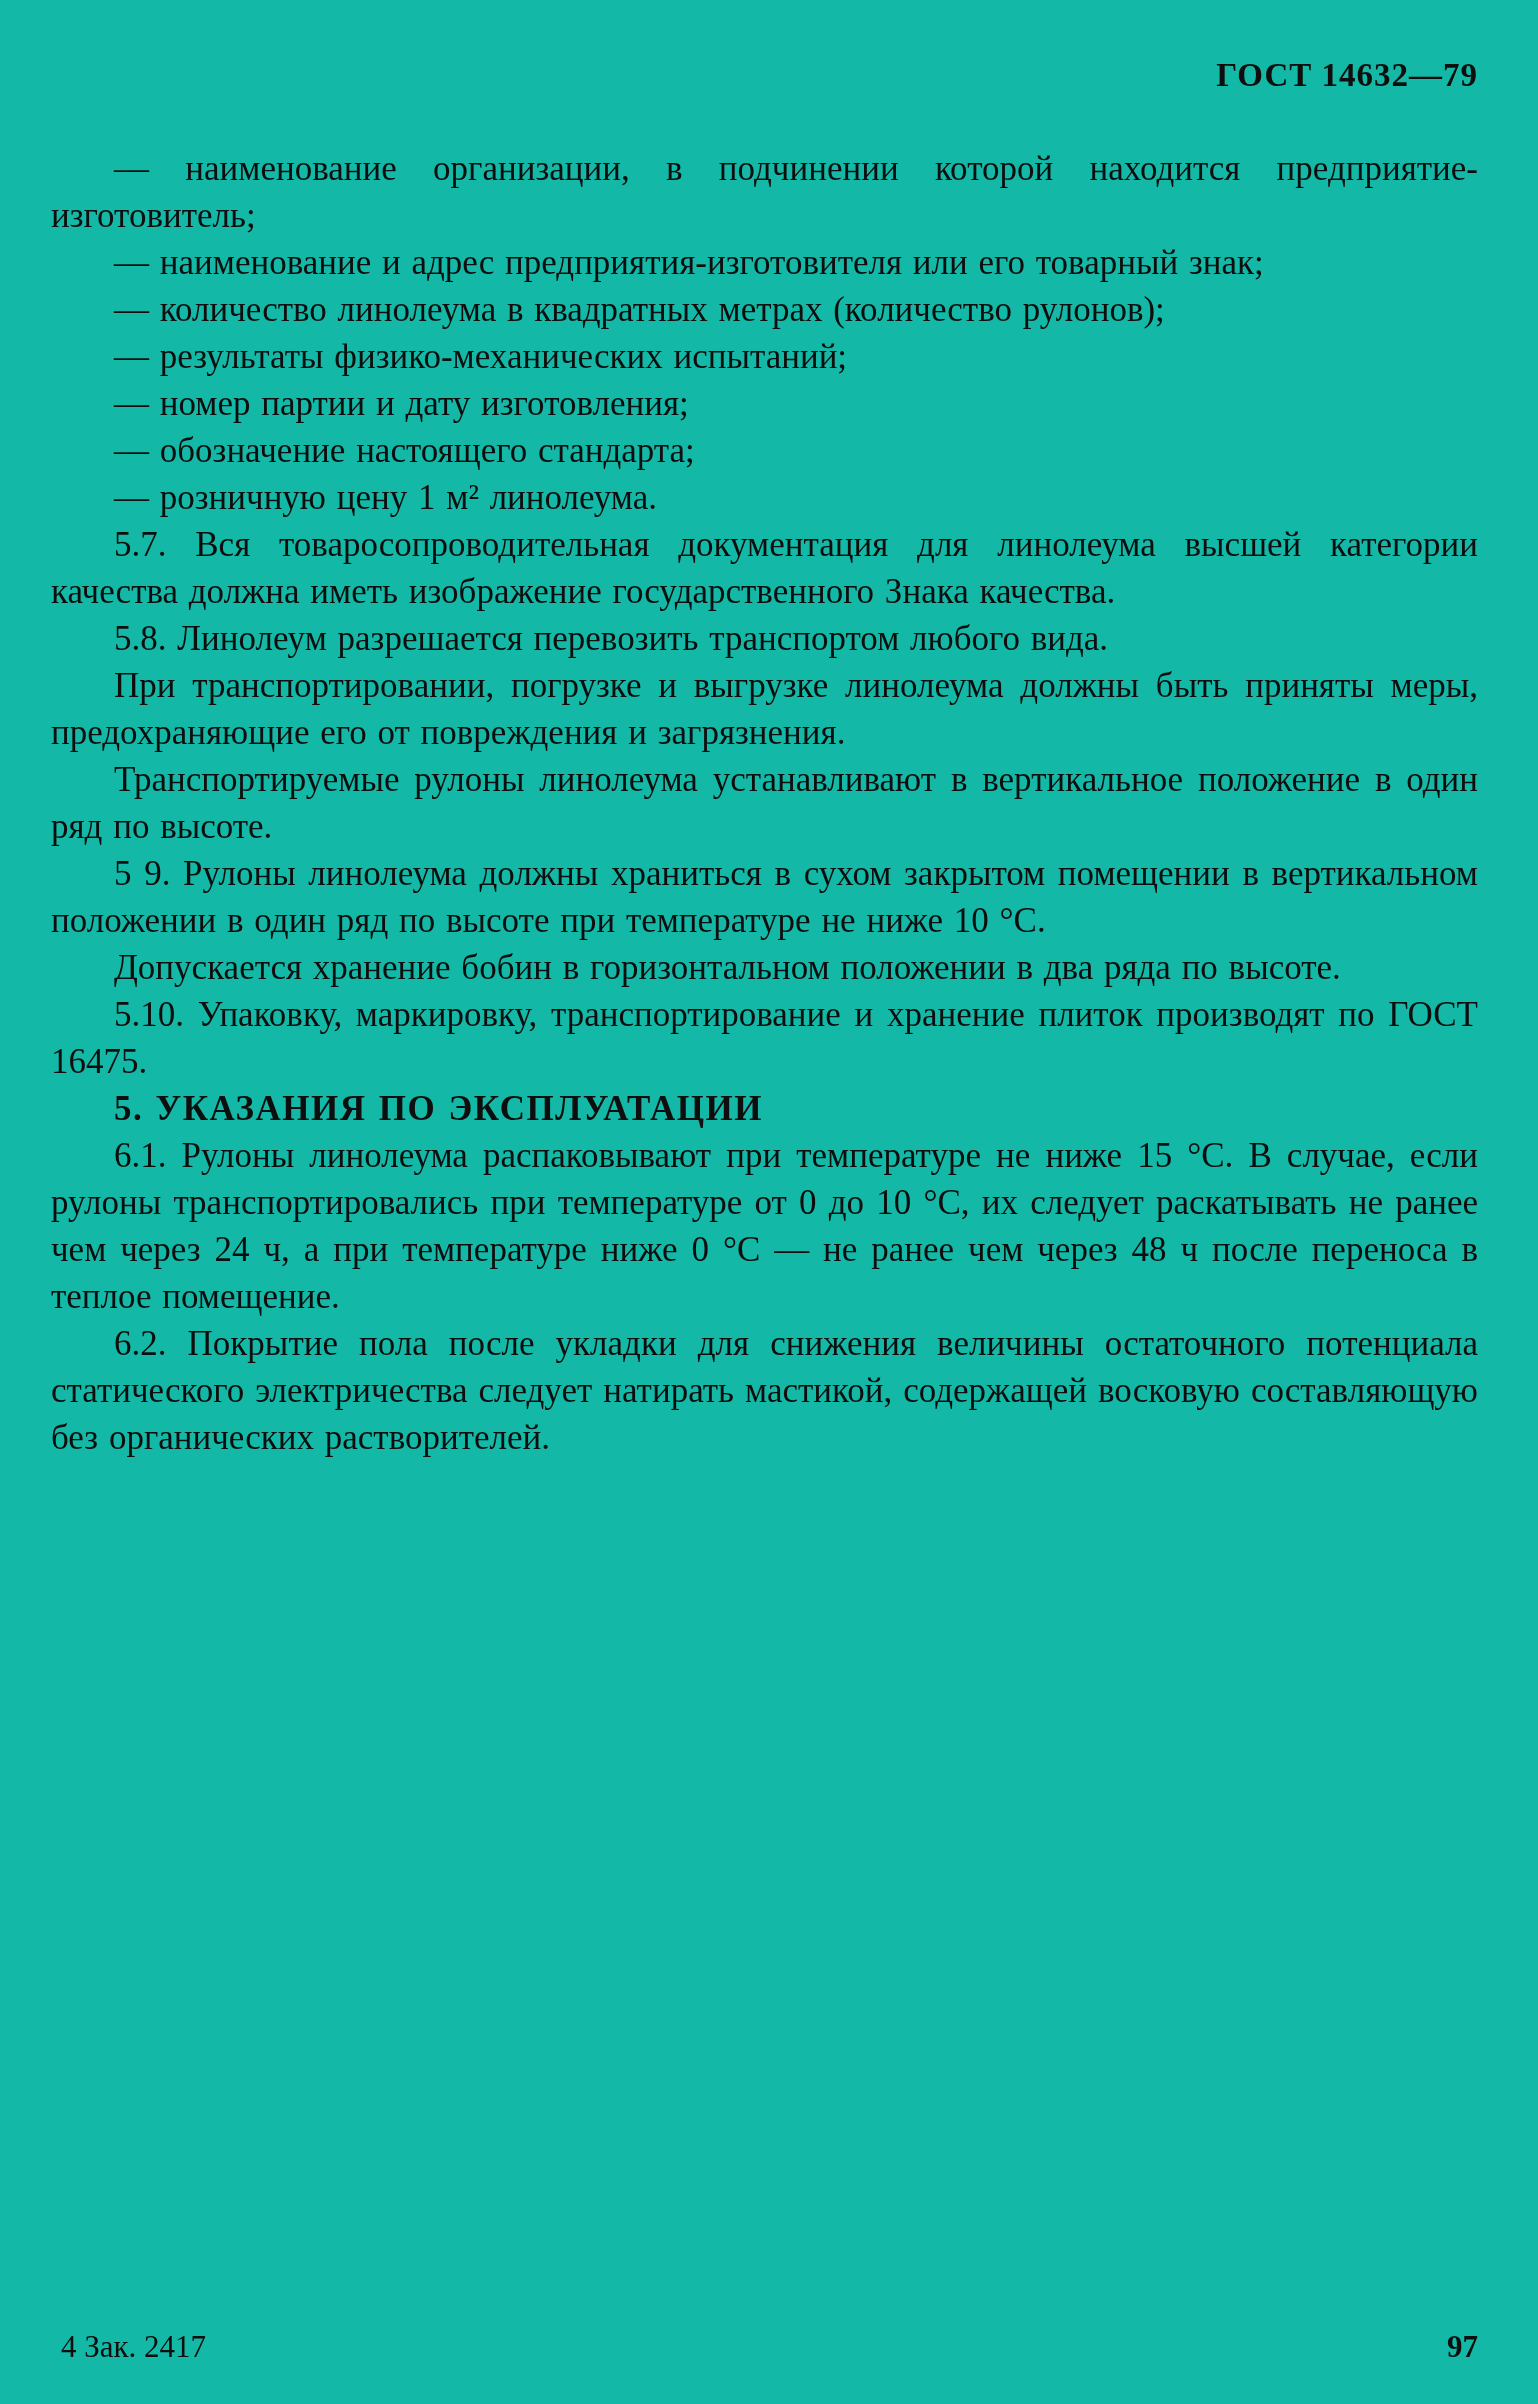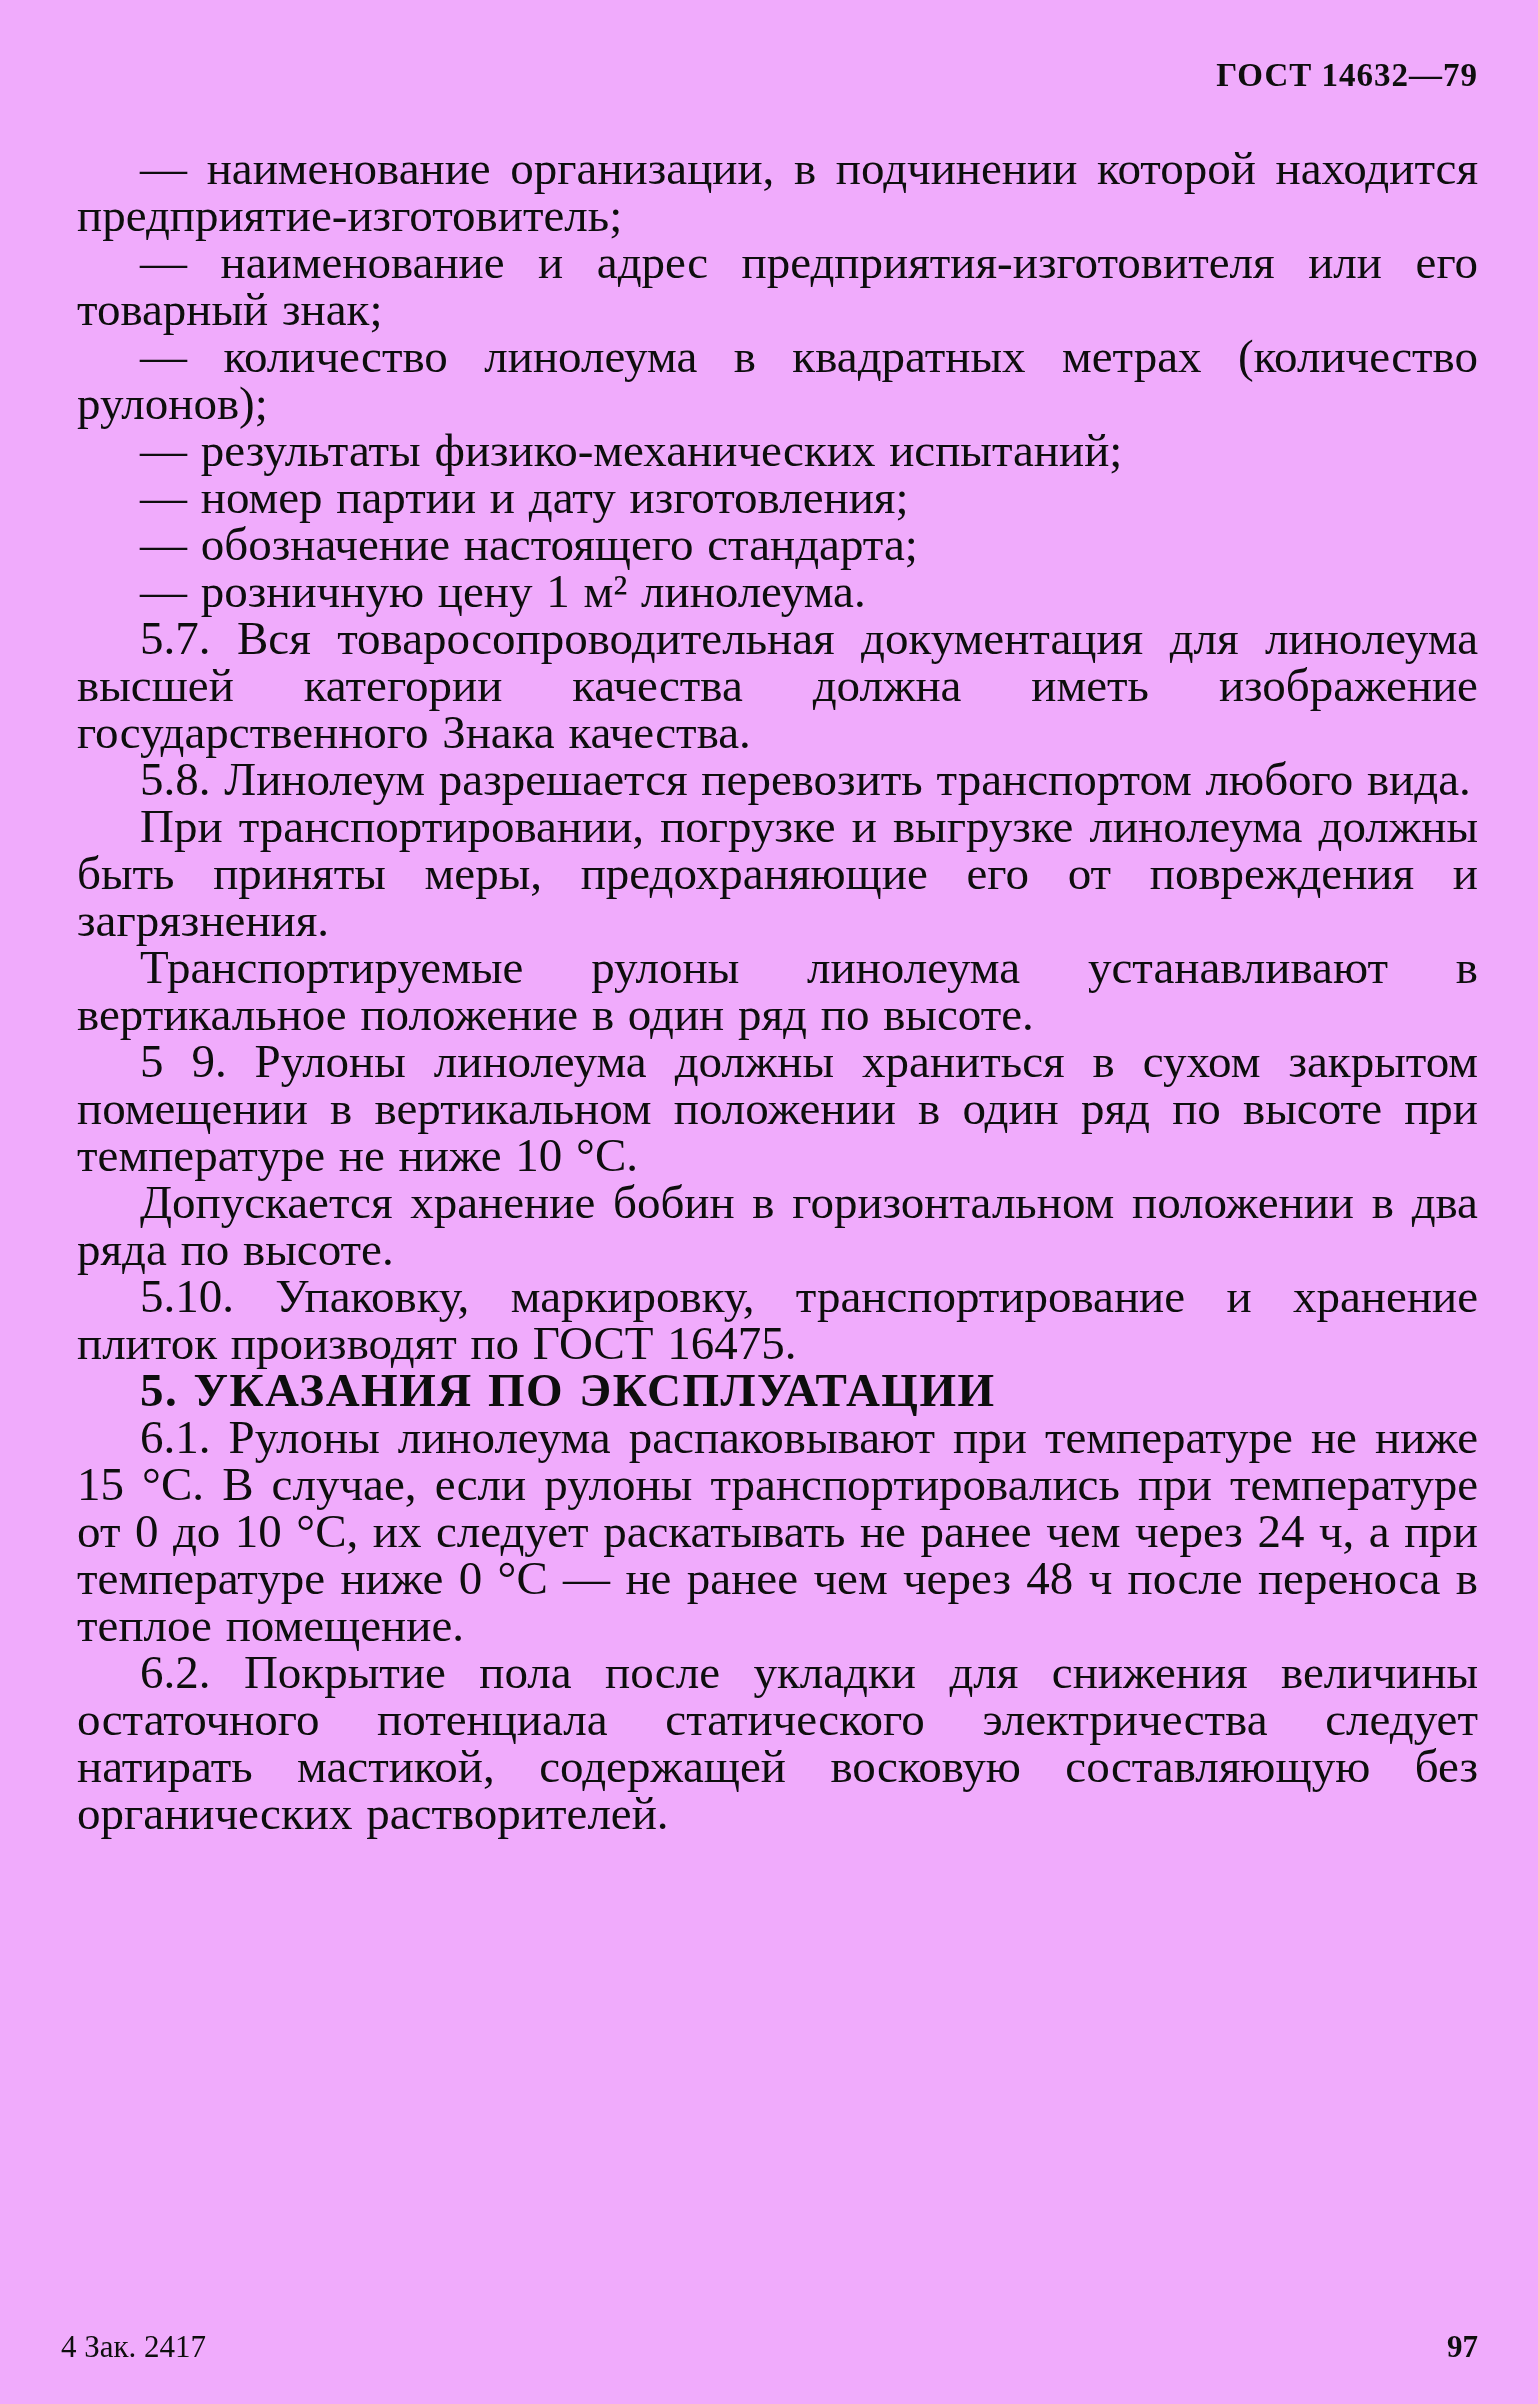--- a/index.html
+++ b/index.html
@@ -5,37 +5,37 @@
   html, body {
     margin: 0;
     padding: 0;
     background: #d8d8d4;
   }
   .page {
     position: relative;
     width: 1539px;
     height: 2404px;
     margin: 0 auto;
-    background: #f0abfc;
+    background: #14b8a6;
     color: #0e0e0e;
     font-family: "Liberation Serif", "DejaVu Serif", serif;
     box-sizing: border-box;
-    padding: 57px 61px 0 77px;
+    padding: 57px 61px 0 51px;
     overflow: hidden;
   }
   .page-header {
     text-align: right;
     font-weight: bold;
     font-size: 33px;
     letter-spacing: 1px;
     margin-bottom: 51px;
   }
   .doc-body p {
     margin: 0;
-    font-size: 47px;
+    font-size: 35px;
     line-height: 47px;
     text-align: justify;
     text-indent: 63px;
     word-spacing: 2px;
   }
   .section-heading {
     margin: 73px 0 57px 0;
     font-size: 33px;
     font-weight: bold;
     text-align: center;

